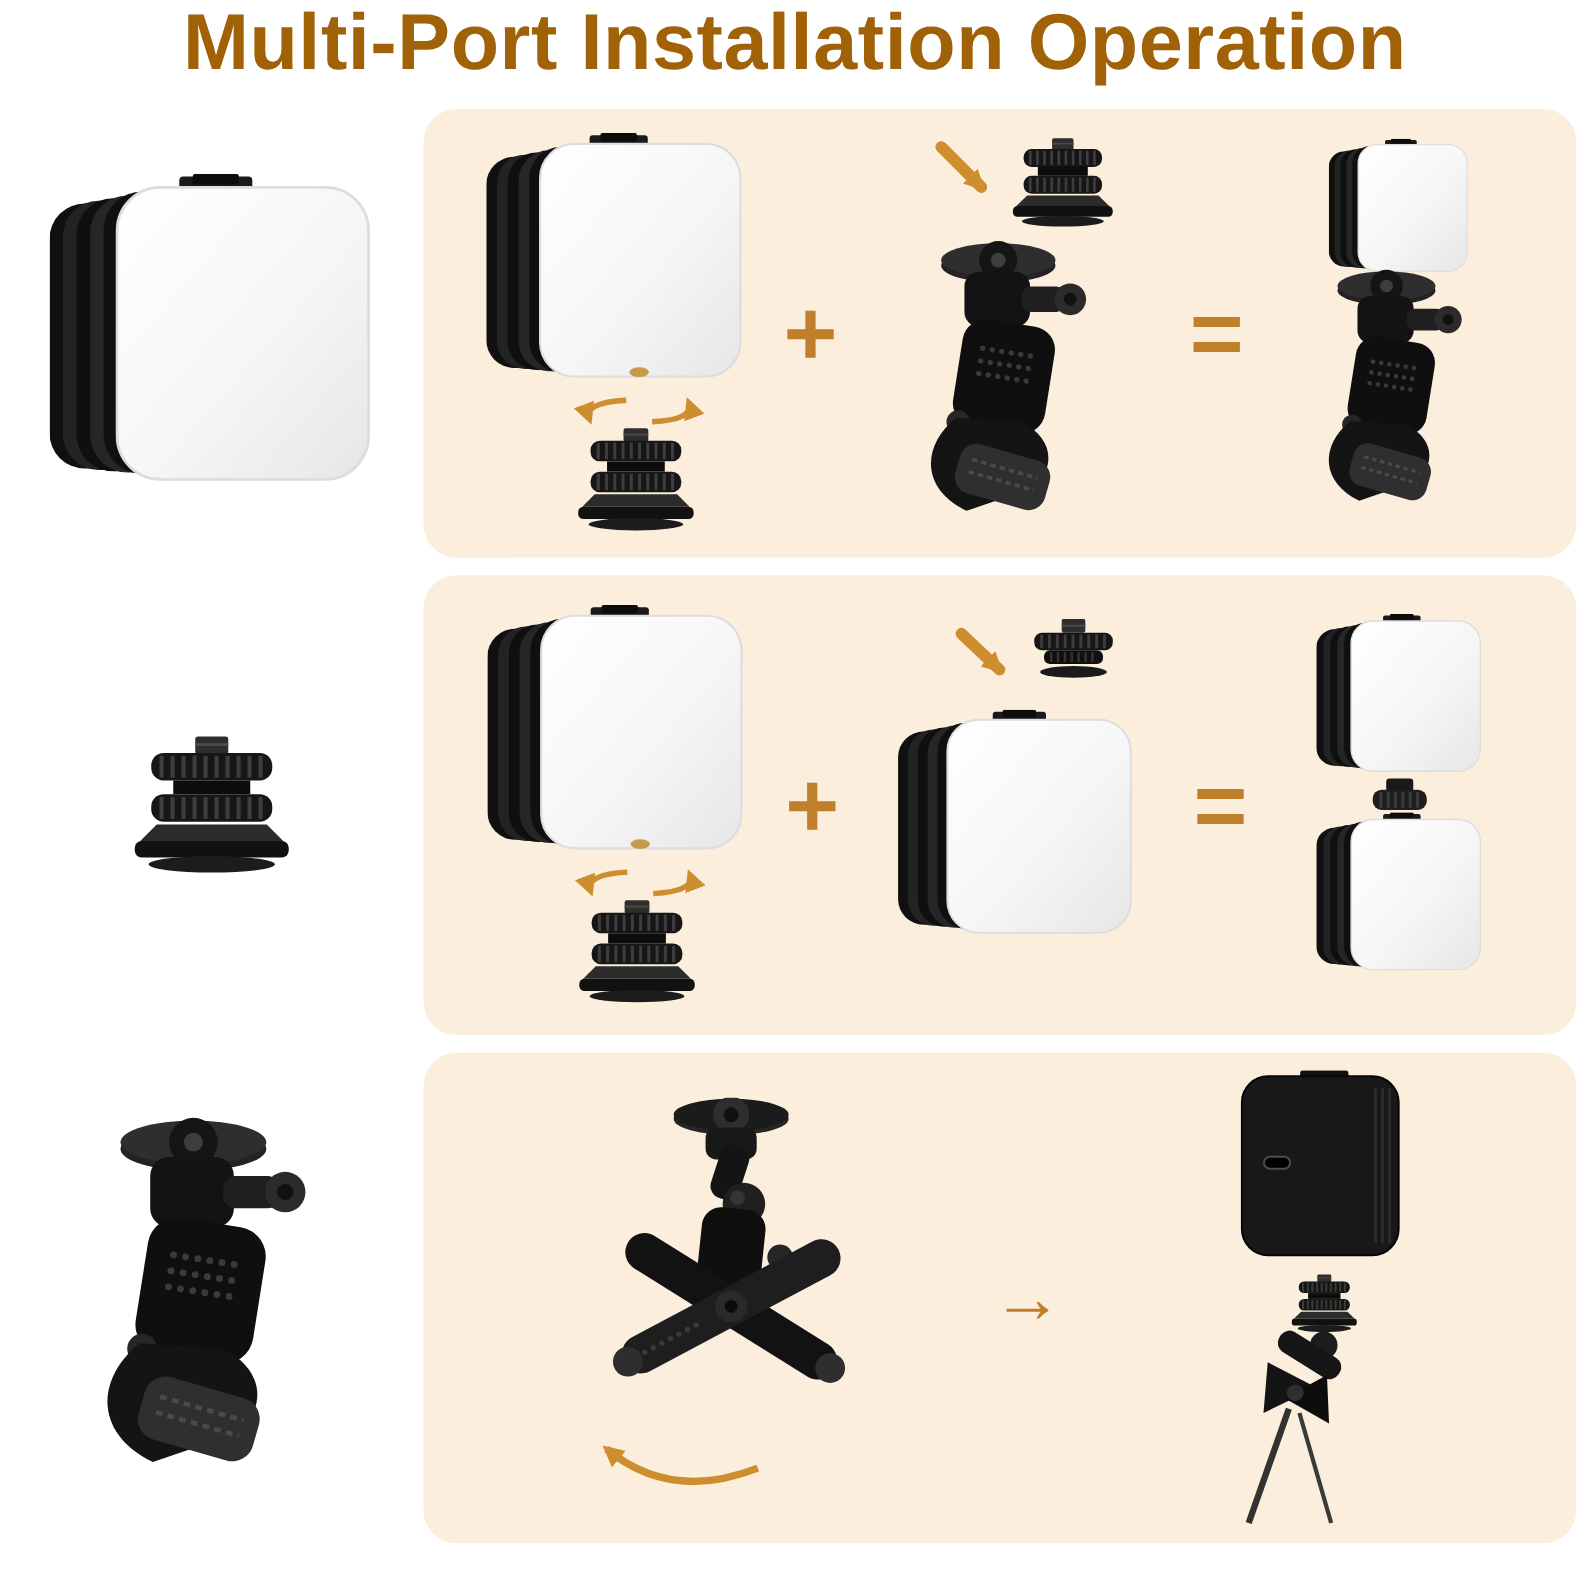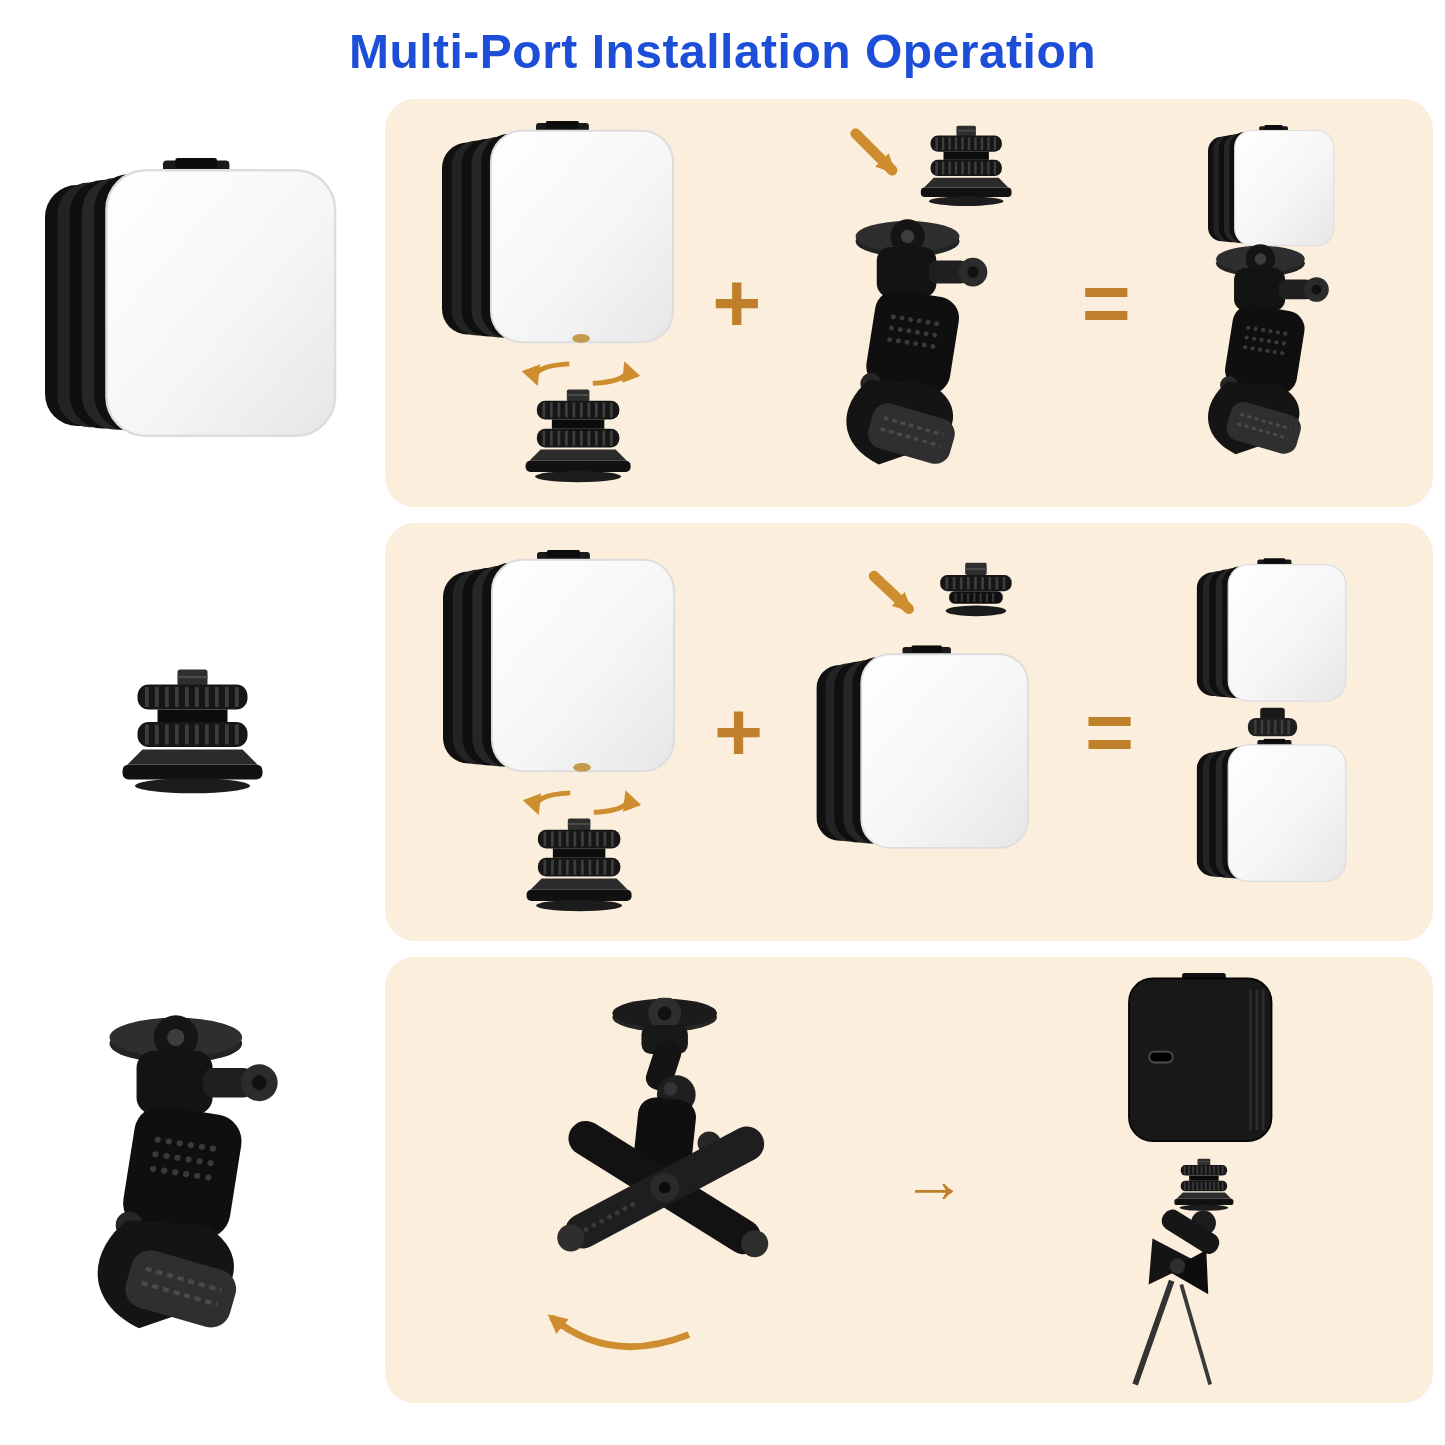--- a/index.html
+++ b/index.html
@@ -10,26 +10,25 @@
   }
   .page {
     width: 1445px;
     height: 1445px;
     background: #ffffff;
     overflow: hidden;
     position: relative;
   }
   .title {
     margin: 0;
-    padding-top: 26px;
     text-align: center;
-    font-size: 48px;
+    font-size: 72px;
     font-weight: 800;
     letter-spacing: 0.5px;
-    color: #1d4ed8;
+    color: #a16207;
     line-height: 1.1;
   }
   .rows {
     display: flex;
     flex-direction: column;
     gap: 16px;
     padding: 20px 12px 12px 0;
   }
   .row { display: grid; grid-template-columns: 385px 1fr; }
   .row.r1 { height: 408px; }

